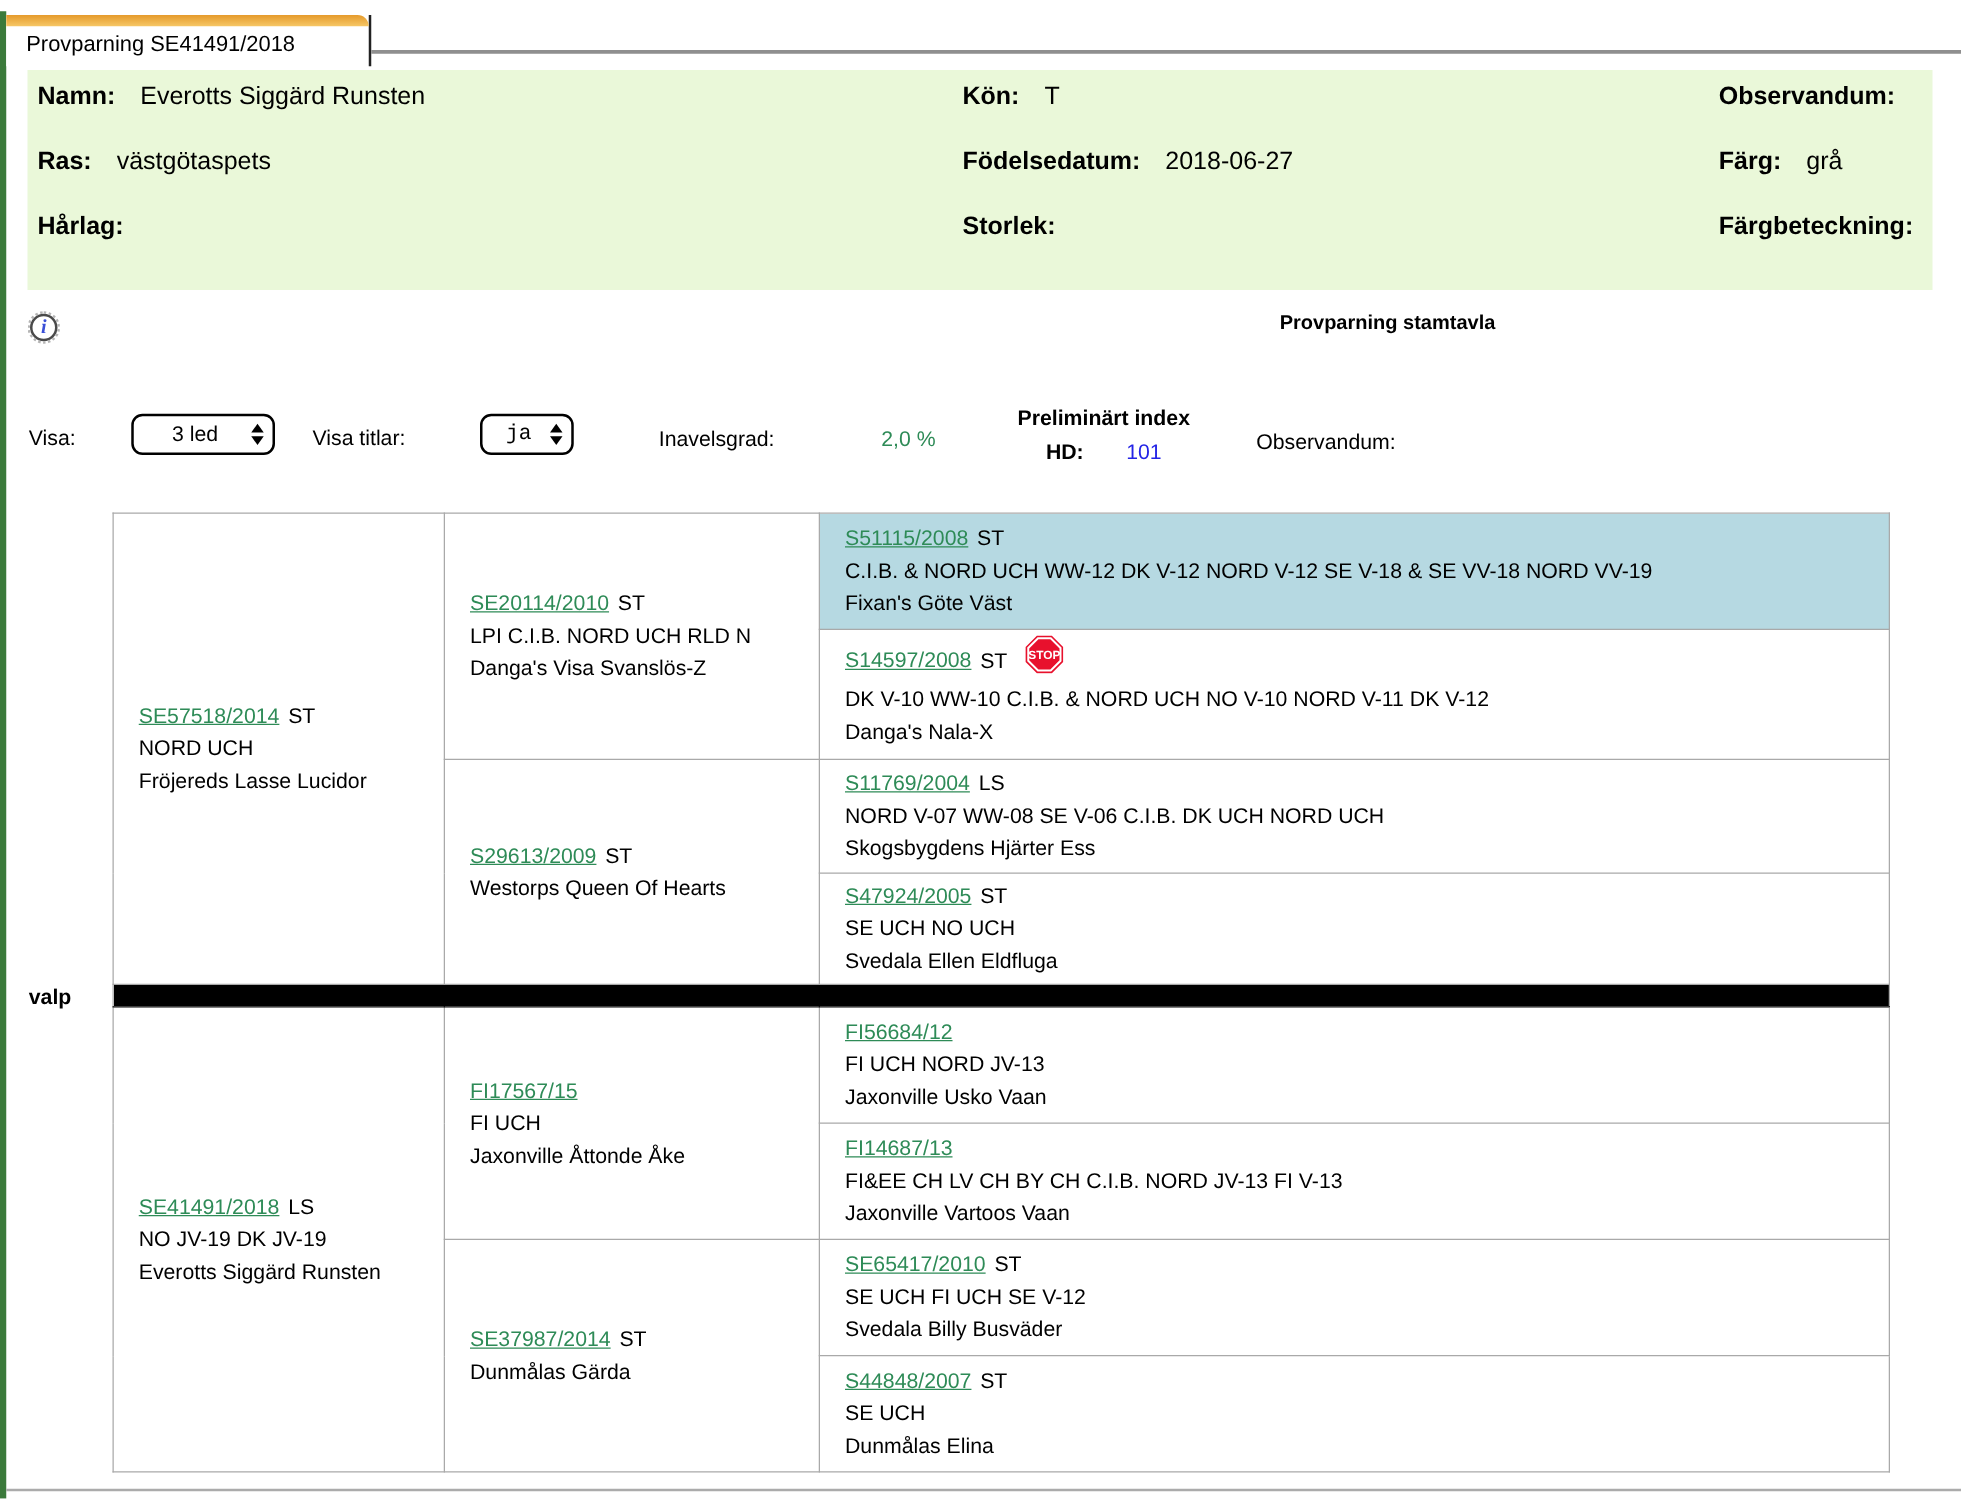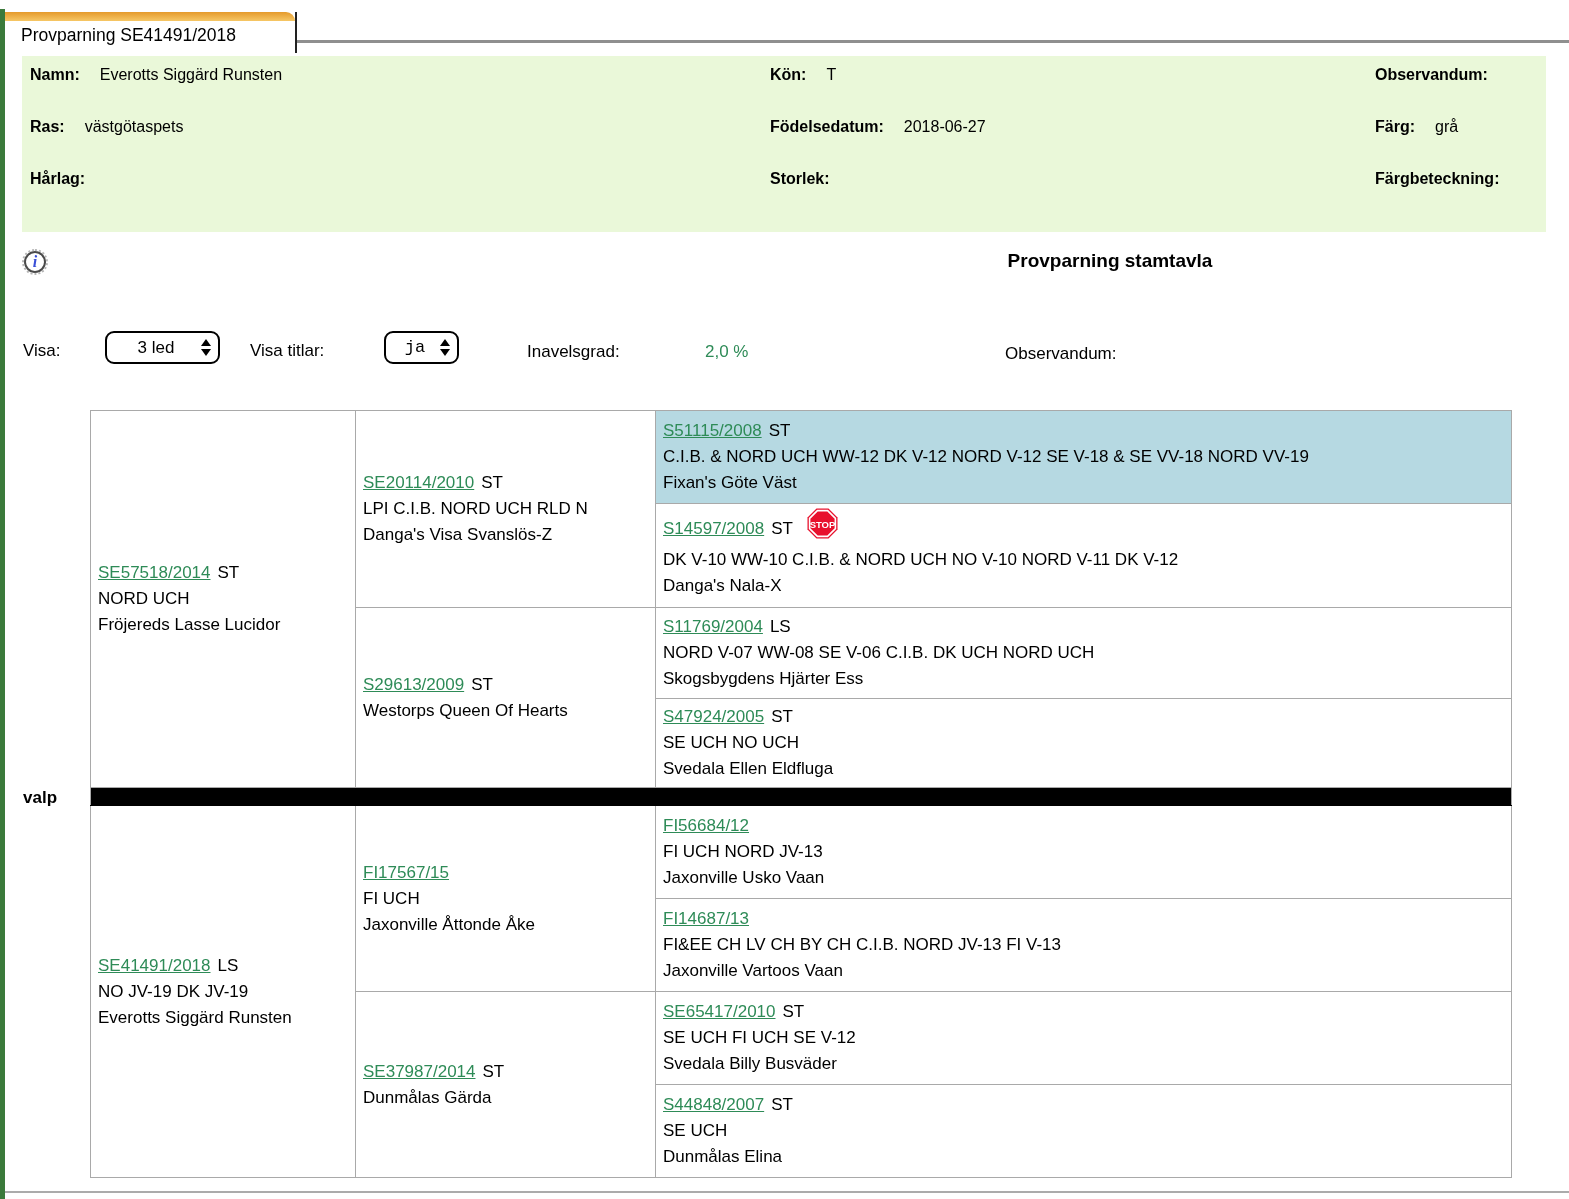--- a/index.html
+++ b/index.html
@@ -11,52 +11,52 @@
 
   
   .tab{position:absolute;left:5px;top:12px;width:292px;height:41px;background:#fff;border-right:2px solid #222;box-sizing:border-box;}
   .tab-accent{position:absolute;left:0;top:0;right:0;height:9px;border-top-right-radius:10px;
      background:linear-gradient(180deg,var(--accent-tab-orange,#e59a2b) 0%,#f6c766 100%);}
   .tab-label{position:absolute;left:16px;top:13px;font-size:17.5px;white-space:nowrap;}
   .tab-underline{position:absolute;left:297px;top:40px;width:1272px;height:3px;background:#8f8f8f;}
 
   
   .panel{position:absolute;left:22px;top:56px;width:1524px;height:176px;background:var(--panel-green,#eaf8d9);}
-  .panel .cellgrp{position:absolute;white-space:nowrap;font-size:16px;text-align:right;}
+  .panel .cellgrp{position:absolute;white-space:nowrap;font-size:20px;text-align:right;}
   .lbl{font-weight:bold;}
   .val{margin-left:20px;}
   .pr1{top:10px;} .pr2{top:62px;} .pr3{top:114px;}
   .pcA{left:8px;} .pcB{left:748px;} .pcC{left:1353px;}
 
   
   .info-icon{position:absolute;left:24px;top:251px;width:22px;height:22px;border:2px solid #4a4a4a;border-radius:50%;
      outline:2px dotted #b5b5b5;display:flex;align-items:center;justify-content:center;
      font-family:"Liberation Serif","DejaVu Serif",serif;font-style:italic;font-weight:bold;font-size:16px;
      color:#3a4fd7;cursor:pointer;background:#fff;box-sizing:border-box;}
 
   
-  .heading{position:absolute;left:700px;top:250px;width:820px;text-align:center;font-size:19px;font-weight:bold;}
+  .heading{position:absolute;left:700px;top:250px;width:820px;text-align:center;font-size:16px;font-weight:bold;}
 
   
   .ctl-label{position:absolute;font-size:17px;font-weight:normal;white-space:nowrap;}
   .select{position:absolute;top:331px;height:33px;box-sizing:border-box;border:2px solid #000;border-radius:9px;
      background:#fff;display:flex;align-items:center;padding:0 7px 0 12px;font-size:17px;cursor:pointer;}
   .select .sel-text{flex:1;text-align:center;}
   .arrows{display:inline-flex;flex-direction:column;gap:3px;margin-left:8px;}
   .arrows .up{width:0;height:0;border-left:5px solid transparent;border-right:5px solid transparent;border-bottom:7px solid #000;}
   .arrows .down{width:0;height:0;border-left:5px solid transparent;border-right:5px solid transparent;border-top:7px solid #000;}
   .green-link{position:absolute;font-size:17px;color:var(--link-green,#2e8b57);cursor:pointer;white-space:nowrap;}
   .prelim{position:absolute;left:790px;top:325px;width:186px;text-align:center;font-size:17px;}
   .prelim .line2{margin-top:7px;}
   .hd-value{color:var(--index-blue,#2323e6);margin-left:34px;}
 
   
   .valp{position:absolute;left:23px;top:788px;font-size:17px;font-weight:bold;}
   table.ped{position:absolute;left:90px;top:410px;width:1421px;border-collapse:collapse;table-layout:fixed;}
-  table.ped td{border:1px solid #a9a9a9;vertical-align:middle;padding:4px 6px 4px 7px;font-size:17px;line-height:26px;overflow:hidden;background:#fff;}
+  table.ped td{border:1px solid #a9a9a9;vertical-align:middle;padding:4px 6px 4px 20px;font-size:17px;line-height:26px;overflow:hidden;background:#fff;}
   table.ped td div{white-space:nowrap;}
   td.highlight{background:var(--highlight-blue,#b6d9e2) !important;}
   tr.sep td{height:17px;padding:0;background:var(--separator-black,#000) !important;border-color:#000 #a9a9a9;}
   .reglink{color:var(--link-green,#2e8b57);text-decoration:underline;cursor:pointer;}
   .code{margin-left:7px;color:#000;}
   .stop-wrap{display:inline-block;vertical-align:middle;margin-left:14px;margin-top:-4px;}
   .stop-octagon{fill:var(--stop-red,#e8112d);}
 
   .bottom-line{position:absolute;left:5px;top:1191px;width:1564px;height:2px;background:#ababab;}
 </style>
@@ -105,20 +105,24 @@
     <span class="sel-text">ja</span>
     <span class="arrows">
         <span class="up"></span>
         <span class="down"></span>
       </span>
   </div>
 
   <span class="ctl-label" style="left:527px;top:342px;">Inavelsgrad:</span>
   <a class="green-link" style="left:705px;top:342px;">2,0 %</a>
 
+  <div class="prelim">
+    <div style="font-weight:bold;">Preliminärt index</div>
+    <div class="line2"><span style="font-weight:bold;">HD:</span><span class="hd-value">101</span></div>
+  </div>
 
   <span class="ctl-label" style="left:1005px;top:344px;">Observandum:</span>
 
   <span class="valp">valp</span>
 
   <table class="ped">
     <colgroup>
         <col style="width:265px;">
         <col style="width:300px;">
         <col style="width:856px;">

